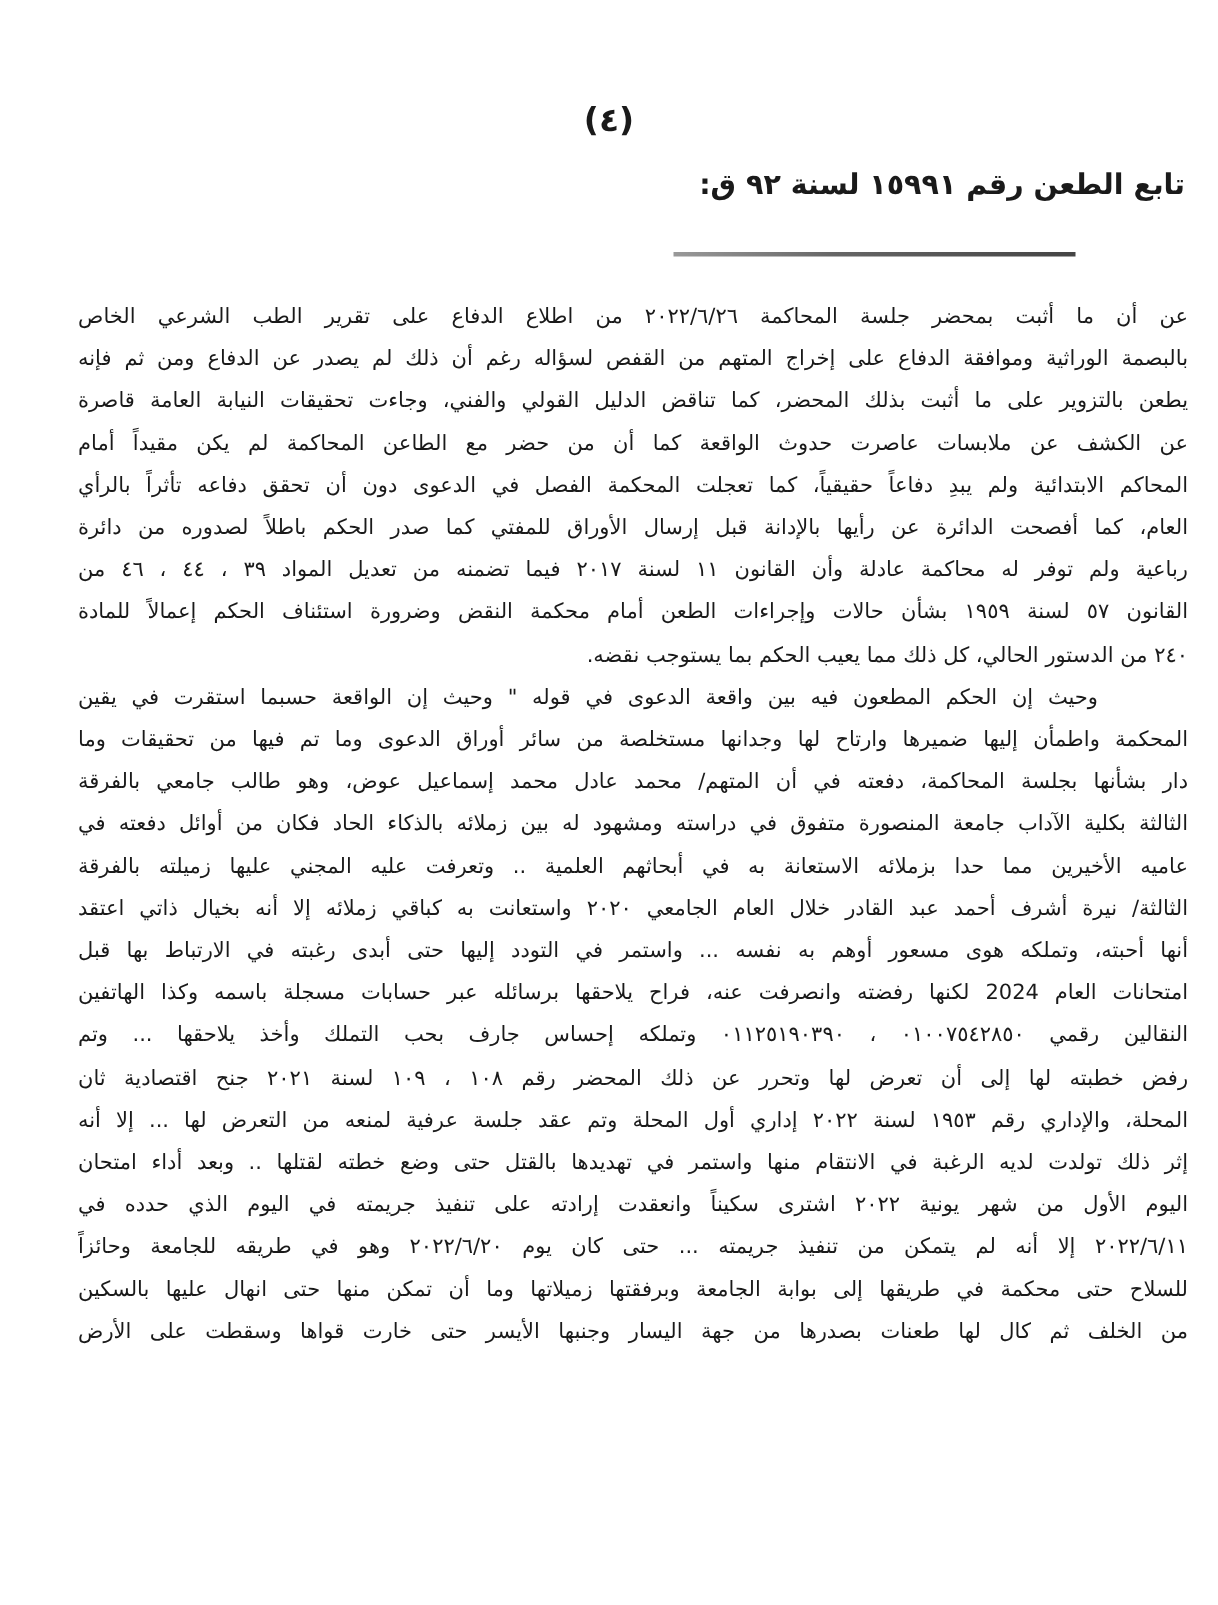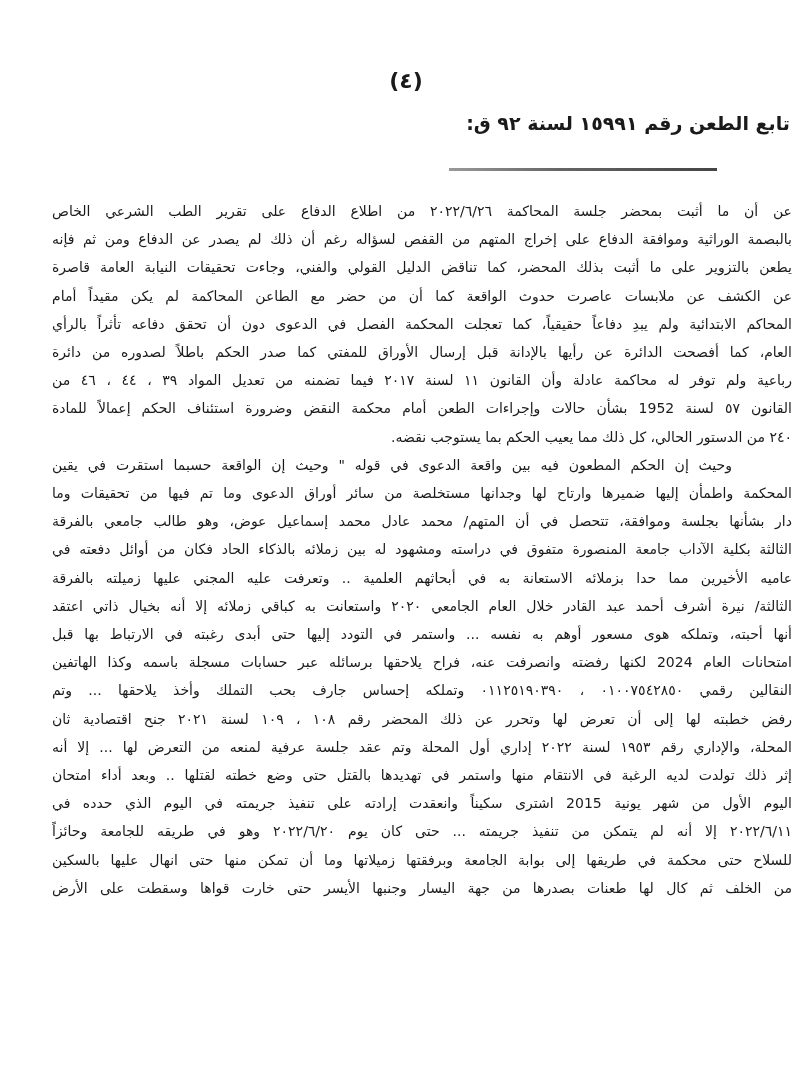--- a/index.html
+++ b/index.html
@@ -87,36 +87,36 @@
   <div class="body-text">
 
     <div>
       <span class="line">عن أن ما أثبت بمحضر جلسة المحاكمة ٢٠٢٢/٦/٢٦ من اطلاع الدفاع على تقرير الطب الشرعي الخاص</span>
       <span class="line">بالبصمة الوراثية وموافقة الدفاع على إخراج المتهم من القفص لسؤاله رغم أن ذلك لم يصدر عن الدفاع ومن ثم فإنه</span>
       <span class="line">يطعن بالتزوير على ما أثبت بذلك المحضر، كما تناقض الدليل القولي والفني، وجاءت تحقيقات النيابة العامة قاصرة</span>
       <span class="line">عن الكشف عن ملابسات عاصرت حدوث الواقعة كما أن من حضر مع الطاعن المحاكمة لم يكن مقيداً أمام</span>
       <span class="line">المحاكم الابتدائية ولم يبدِ دفاعاً حقيقياً، كما تعجلت المحكمة الفصل في الدعوى دون أن تحقق دفاعه تأثراً بالرأي</span>
       <span class="line">العام، كما أفصحت الدائرة عن رأيها بالإدانة قبل إرسال الأوراق للمفتي كما صدر الحكم باطلاً لصدوره من دائرة</span>
       <span class="line">رباعية ولم توفر له محاكمة عادلة وأن القانون ١١ لسنة ٢٠١٧ فيما تضمنه من تعديل المواد ٣٩ ، ٤٤ ، ٤٦ من</span>
-      <span class="line">القانون ٥٧ لسنة 1952 بشأن حالات وإجراءات الطعن أمام محكمة النقض وضرورة استئناف الحكم إعمالاً للمادة</span>
+      <span class="line">القانون ٥٧ لسنة ١٩٥٩ بشأن حالات وإجراءات الطعن أمام محكمة النقض وضرورة استئناف الحكم إعمالاً للمادة</span>
       <span class="line last">٢٤٠ من الدستور الحالي، كل ذلك مما يعيب الحكم بما يستوجب نقضه.</span>
     </div>
 
     <div>
       <span class="line indent">وحيث إن الحكم المطعون فيه بين واقعة الدعوى في قوله " وحيث إن الواقعة حسبما استقرت في يقين</span>
       <span class="line">المحكمة واطمأن إليها ضميرها وارتاح لها وجدانها مستخلصة من سائر أوراق الدعوى وما تم فيها من تحقيقات وما</span>
-      <span class="line">دار بشأنها بجلسة وموافقة، تتحصل في أن المتهم/ محمد عادل محمد إسماعيل عوض، وهو طالب جامعي بالفرقة</span>
+      <span class="line">دار بشأنها بجلسة المحاكمة، دفعته في أن المتهم/ محمد عادل محمد إسماعيل عوض، وهو طالب جامعي بالفرقة</span>
       <span class="line">الثالثة بكلية الآداب جامعة المنصورة متفوق في دراسته ومشهود له بين زملائه بالذكاء الحاد فكان من أوائل دفعته في</span>
       <span class="line">عاميه الأخيرين مما حدا بزملائه الاستعانة به في أبحاثهم العلمية .. وتعرفت عليه المجني عليها زميلته بالفرقة</span>
       <span class="line">الثالثة/ نيرة أشرف أحمد عبد القادر خلال العام الجامعي ٢٠٢٠ واستعانت به كباقي زملائه إلا أنه بخيال ذاتي اعتقد</span>
       <span class="line">أنها أحبته، وتملكه هوى مسعور أوهم به نفسه ... واستمر في التودد إليها حتى أبدى رغبته في الارتباط بها قبل</span>
       <span class="line">امتحانات العام 2024 لكنها رفضته وانصرفت عنه، فراح يلاحقها برسائله عبر حسابات مسجلة باسمه وكذا الهاتفين</span>
       <span class="line">النقالين رقمي ٠١٠٠٧٥٤٢٨٥٠ ، ٠١١٢٥١٩٠٣٩٠ وتملكه إحساس جارف بحب التملك وأخذ يلاحقها ... وتم</span>
       <span class="line">رفض خطبته لها إلى أن تعرض لها وتحرر عن ذلك المحضر رقم ١٠٨ ، ١٠٩ لسنة ٢٠٢١ جنح اقتصادية ثان</span>
       <span class="line">المحلة، والإداري رقم ١٩٥٣ لسنة ٢٠٢٢ إداري أول المحلة وتم عقد جلسة عرفية لمنعه من التعرض لها ... إلا أنه</span>
       <span class="line">إثر ذلك تولدت لديه الرغبة في الانتقام منها واستمر في تهديدها بالقتل حتى وضع خطته لقتلها .. وبعد أداء امتحان</span>
-      <span class="line">اليوم الأول من شهر يونية 2015 اشترى سكيناً وانعقدت إرادته على تنفيذ جريمته في اليوم الذي حدده في</span>
+      <span class="line">اليوم الأول من شهر يونية ٢٠٢٢ اشترى سكيناً وانعقدت إرادته على تنفيذ جريمته في اليوم الذي حدده في</span>
       <span class="line">٢٠٢٢/٦/١١ إلا أنه لم يتمكن من تنفيذ جريمته ... حتى كان يوم ٢٠٢٢/٦/٢٠ وهو في طريقه للجامعة وحائزاً</span>
       <span class="line">للسلاح حتى محكمة في طريقها إلى بوابة الجامعة وبرفقتها زميلاتها وما أن تمكن منها حتى انهال عليها بالسكين</span>
       <span class="line">من الخلف ثم كال لها طعنات بصدرها من جهة اليسار وجنبها الأيسر حتى خارت قواها وسقطت على الأرض</span>
     </div>
   </div>
 </div>
 
 </body></html>

